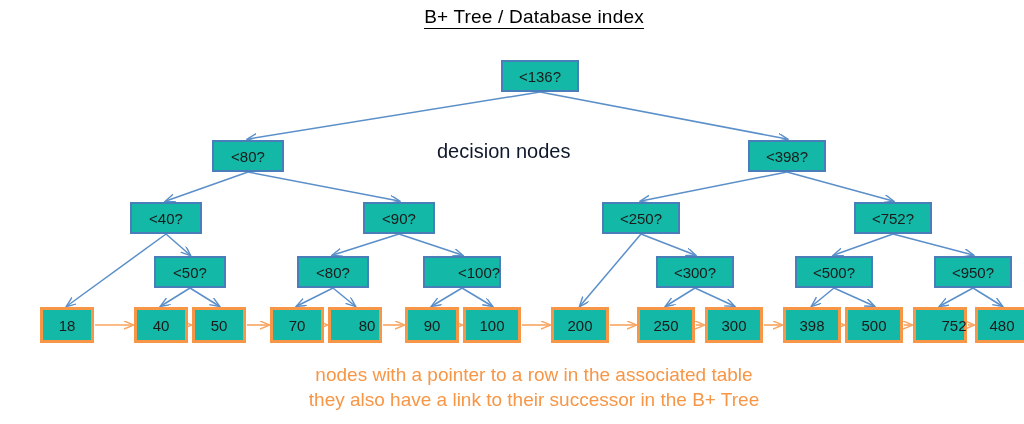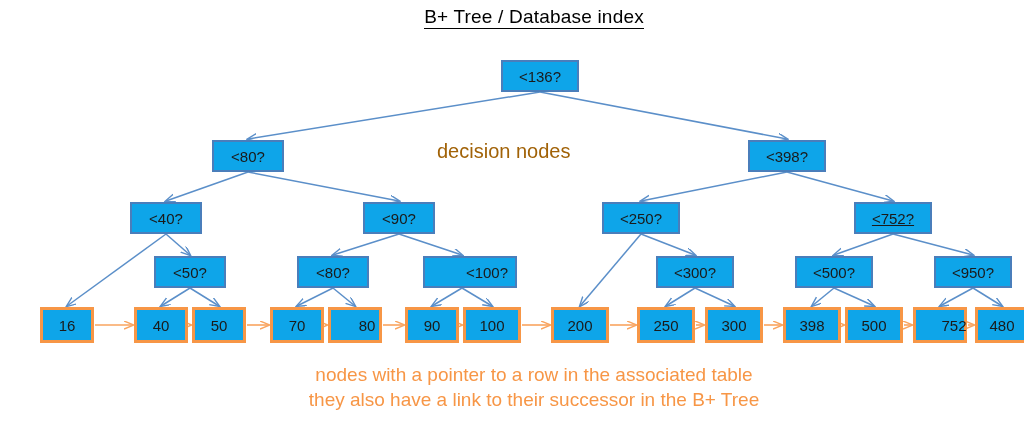--- a/index.html
+++ b/index.html
@@ -41,36 +41,36 @@
   .title span {
     border-bottom: 1.6px solid #000000;
     padding-bottom: 1px;
   }
   .node {
     position: absolute;
     box-sizing: border-box;
     display: flex;
     align-items: center;
     justify-content: center;
-    background: #0ea5e9;
+    background: #14b8a6;
     color: #1a1a1a;
     font-size: 15px;
     line-height: 1;
     white-space: nowrap;
   }
   .node.decision {
     border: 2.5px solid #4a7ebb;
   }
   .node.leaf {
     border: 3px solid #f79646;
     font-size: 15px;
   }
   .decision-label {
     position: absolute;
-    color: #a16207;
+    color: #0f172a;
     font-size: 20px;
     white-space: nowrap;
   }
   .caption {
     position: absolute;
     left: 0;
     top: 362px;
     width: 1024px;
     text-align: center;
     color: #f79646;
@@ -136,28 +136,28 @@
       <line x1="946" y1="325" x2="952" y2="325" stroke="#f9a45f" stroke-width="1.6" marker-end="url(#ah-orange)"></line>
     </svg>
 
   <div id="node-layer">
       <div class="node decision" style="left: 479px; top: 60px; width: 78px; height: 32px;">&lt;136?</div>
       <div class="node decision" style="left: 190px; top: 140px; width: 72px; height: 32px;">&lt;80?</div>
       <div class="node decision" style="left: 726px; top: 140px; width: 78px; height: 32px;">&lt;398?</div>
       <div class="node decision" style="left: 108px; top: 202px; width: 72px; height: 32px;">&lt;40?</div>
       <div class="node decision" style="left: 341px; top: 202px; width: 72px; height: 32px;">&lt;90?</div>
       <div class="node decision" style="left: 580px; top: 202px; width: 78px; height: 32px;">&lt;250?</div>
-      <div class="node decision" style="left: 832px; top: 202px; width: 78px; height: 32px; text-decoration: underline;">&lt;752?</div>
+      <div class="node decision" style="left: 832px; top: 202px; width: 78px; height: 32px;">&lt;752?</div>
       <div class="node decision" style="left: 132px; top: 256px; width: 72px; height: 32px;">&lt;50?</div>
       <div class="node decision" style="left: 275px; top: 256px; width: 72px; height: 32px;">&lt;80?</div>
-      <div class="node decision" style="left: 401px; top: 256px; width: 94px; height: 32px; padding-left: 34px;">&lt;100?</div>
+      <div class="node decision" style="left: 401px; top: 256px; width: 78px; height: 32px; padding-left: 34px;">&lt;100?</div>
       <div class="node decision" style="left: 634px; top: 256px; width: 78px; height: 32px;">&lt;300?</div>
       <div class="node decision" style="left: 773px; top: 256px; width: 78px; height: 32px;">&lt;500?</div>
       <div class="node decision" style="left: 912px; top: 256px; width: 78px; height: 32px;">&lt;950?</div>
-      <div class="node leaf" style="left: 18px; top: 307px; width: 54px; height: 36px;">16</div>
+      <div class="node leaf" style="left: 18px; top: 307px; width: 54px; height: 36px;">18</div>
       <div class="node leaf" style="left: 112px; top: 307px; width: 54px; height: 36px;">40</div>
       <div class="node leaf" style="left: 170px; top: 307px; width: 54px; height: 36px;">50</div>
       <div class="node leaf" style="left: 248px; top: 307px; width: 54px; height: 36px;">70</div>
       <div class="node leaf" style="left: 306px; top: 307px; width: 54px; height: 36px; padding-left: 24px;">80</div>
       <div class="node leaf" style="left: 383px; top: 307px; width: 54px; height: 36px;">90</div>
       <div class="node leaf" style="left: 441px; top: 307px; width: 58px; height: 36px;">100</div>
       <div class="node leaf" style="left: 529px; top: 307px; width: 58px; height: 36px;">200</div>
       <div class="node leaf" style="left: 615px; top: 307px; width: 58px; height: 36px;">250</div>
       <div class="node leaf" style="left: 683px; top: 307px; width: 58px; height: 36px;">300</div>
       <div class="node leaf" style="left: 761px; top: 307px; width: 58px; height: 36px;">398</div>

